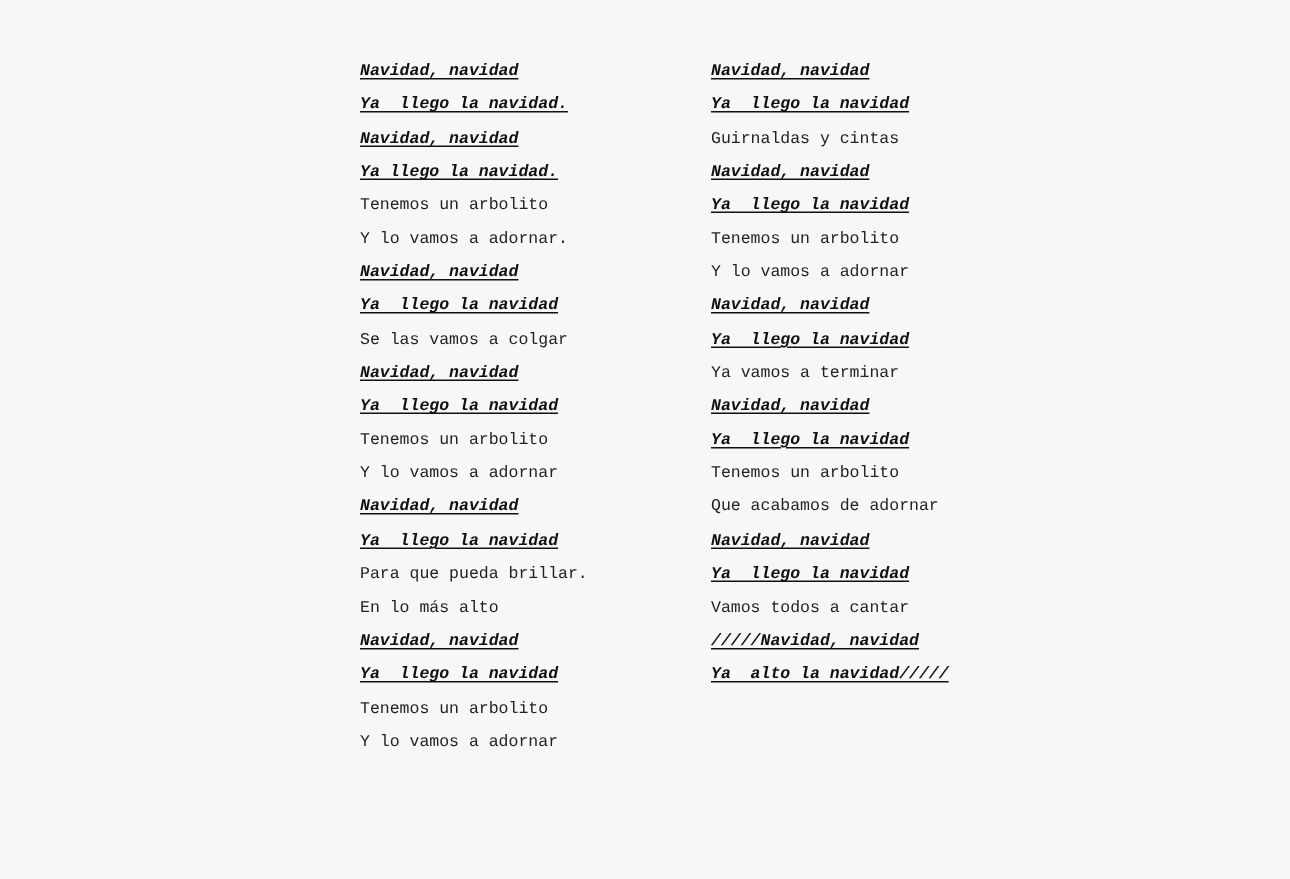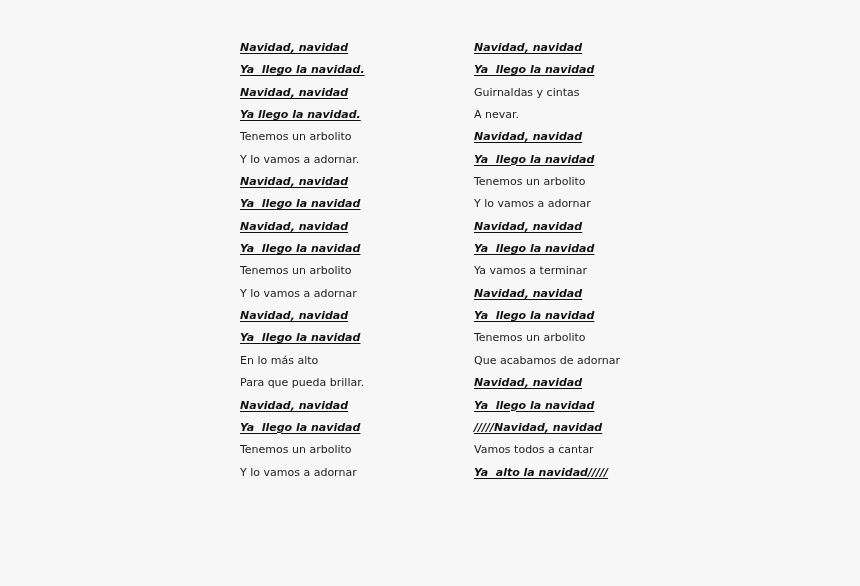--- a/index.html
+++ b/index.html
@@ -20,20 +20,21 @@
       top: 37px;
     }
     #col-left { left: 240px; }
     #col-right { left: 474px; }
     .line {
       height: 22.35px;
       line-height: 22.35px;
       font-size: 11px;
       white-space: pre;
       letter-spacing: 0;
+      font-family: Liberation Mono, monospace;
     }
     .line.chorus {
       font-weight: bold;
       font-style: italic;
       text-decoration: underline;
       text-decoration-thickness: 1px;
       text-underline-offset: 2px;
       color: #111;
     }
     .line.verse {
@@ -46,47 +47,47 @@
 
 <div id="col-left" class="column">
     <div class="line chorus">Navidad, navidad</div>
     <div class="line chorus">Ya  llego la navidad.</div>
     <div class="line chorus">Navidad, navidad</div>
     <div class="line chorus">Ya llego la navidad.</div>
     <div class="line verse">Tenemos un arbolito</div>
     <div class="line verse">Y lo vamos a adornar.</div>
     <div class="line chorus">Navidad, navidad</div>
     <div class="line chorus">Ya  llego la navidad</div>
+    <div class="line verse">Se las vamos a colgar</div>
     <div class="line chorus">Navidad, navidad</div>
     <div class="line chorus">Ya  llego la navidad</div>
     <div class="line verse">Tenemos un arbolito</div>
     <div class="line verse">Y lo vamos a adornar</div>
     <div class="line chorus">Navidad, navidad</div>
     <div class="line chorus">Ya  llego la navidad</div>
+    <div class="line verse">Para que pueda brillar.</div>
     <div class="line verse">En lo más alto</div>
-    <div class="line verse">Para que pueda brillar.</div>
     <div class="line chorus">Navidad, navidad</div>
     <div class="line chorus">Ya  llego la navidad</div>
     <div class="line verse">Tenemos un arbolito</div>
     <div class="line verse">Y lo vamos a adornar</div>
   </div>
 <div id="col-right" class="column">
     <div class="line chorus">Navidad, navidad</div>
     <div class="line chorus">Ya  llego la navidad</div>
     <div class="line verse">Guirnaldas y cintas</div>
-    <div class="line verse">A nevar.</div>
     <div class="line chorus">Navidad, navidad</div>
     <div class="line chorus">Ya  llego la navidad</div>
     <div class="line verse">Tenemos un arbolito</div>
     <div class="line verse">Y lo vamos a adornar</div>
     <div class="line chorus">Navidad, navidad</div>
     <div class="line chorus">Ya  llego la navidad</div>
     <div class="line verse">Ya vamos a terminar</div>
     <div class="line chorus">Navidad, navidad</div>
     <div class="line chorus">Ya  llego la navidad</div>
     <div class="line verse">Tenemos un arbolito</div>
     <div class="line verse">Que acabamos de adornar</div>
     <div class="line chorus">Navidad, navidad</div>
     <div class="line chorus">Ya  llego la navidad</div>
+    <div class="line verse">Vamos todos a cantar</div>
     <div class="line chorus">/////Navidad, navidad</div>
-    <div class="line verse">Vamos todos a cantar</div>
     <div class="line chorus">Ya  alto la navidad/////</div>
   </div>
 
 </body></html>

